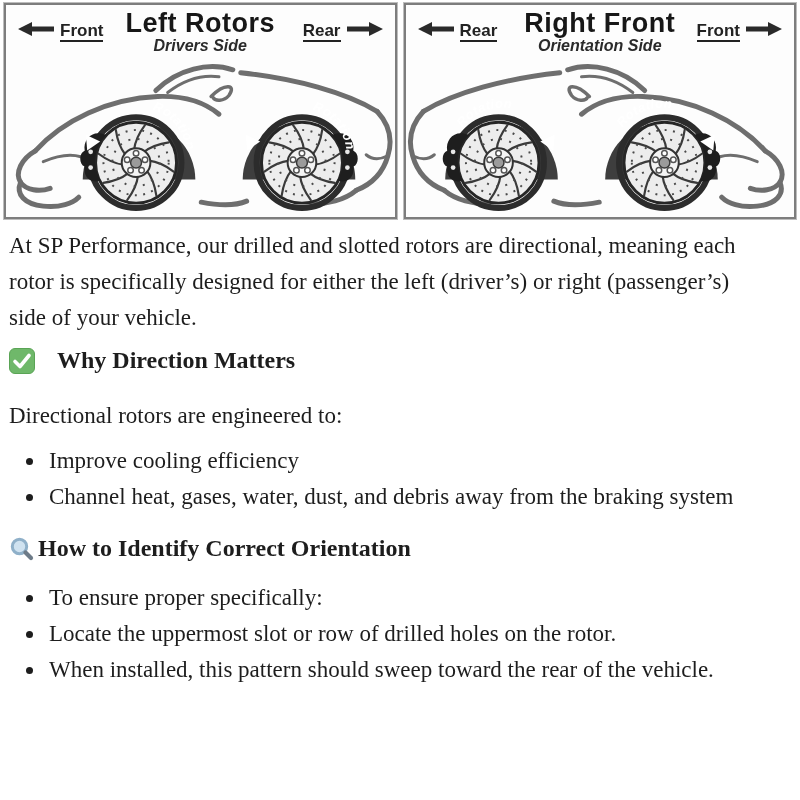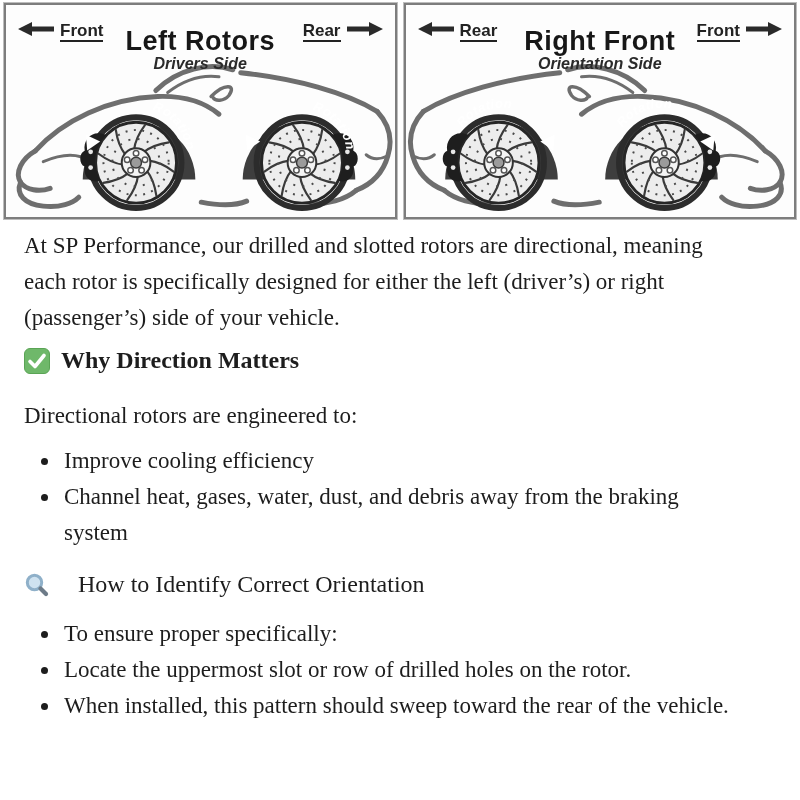--- a/index.html
+++ b/index.html
@@ -10,33 +10,33 @@
   .diagram{display:flex;gap:7px;padding:3px 4px 0 4px;}
   .panel{flex:1;height:212px;border:2px solid #7d7d7d;outline:1px solid #bdbdbd;
          background:#fdfdfd;position:relative;overflow:hidden;}
   .panel-header{position:relative;height:50px;font-family:"Liberation Sans",sans-serif;}
   .corner{position:absolute;top:17px;display:flex;align-items:flex-start;gap:6px;}
   .corner.left{left:12px;}
   .corner.right{right:12px;}
   .corner-label{font-size:17px;font-weight:bold;color:#222;border-bottom:2.5px solid #222;
                 line-height:17px;padding-bottom:1px;}
   .arrow-svg{display:block;}
-  .titles{text-align:center;padding-top:23px;}
+  .titles{text-align:center;padding-top:5px;}
   .panel-title{font-size:27px;font-weight:bold;color:#171717;line-height:27px;letter-spacing:0.5px;}
   .panel-subtitle{font-size:16px;font-weight:bold;font-style:italic;color:#2a2a2a;line-height:18px;}
   .car-svg{display:block;width:100%;height:158px;}
 
   
-  .content{padding:5px 56px 0 24px;font-size:23px;line-height:36px;}
+  .content{padding:5px 56px 0 9px;font-size:23px;line-height:36px;}
   .content p{margin:4px 0 0 0;}
   p.lead{margin-top:20px;}
-  h2.sec{display:flex;align-items:center;gap:11px;margin:6px 0 0 0;
+  h2.sec{display:flex;align-items:center;gap:22px;margin:6px 0 0 0;
          font-size:24px;font-weight:bold;line-height:36px;}
-  h3.sec{display:flex;align-items:center;gap:28px;margin:15px 0 0 0;
-         font-size:24px;font-weight:normal;line-height:36px;}
+  h3.sec{display:flex;align-items:center;gap:3px;margin:15px 0 0 0;
+         font-size:24px;font-weight:bold;line-height:36px;}
   .emoji{display:inline-flex;flex:0 0 auto;transform:translateY(1px);}
   ul.bullets{list-style:none;margin:9px 0 0 0;padding:0;}
   ul.bullets.second{margin-top:14px;}
   ul.bullets li{position:relative;padding-left:40px;margin:0;}
   ul.bullets li::before{content:"";position:absolute;left:17px;top:15px;width:7px;height:7px;
                         border-radius:50%;background:#1d1d1d;}
 
   
   .rot-text{font-family:"Liberation Sans",sans-serif;font-size:13px;font-weight:bold;
             font-style:italic;fill:#ffffff;letter-spacing:0.5px;}

